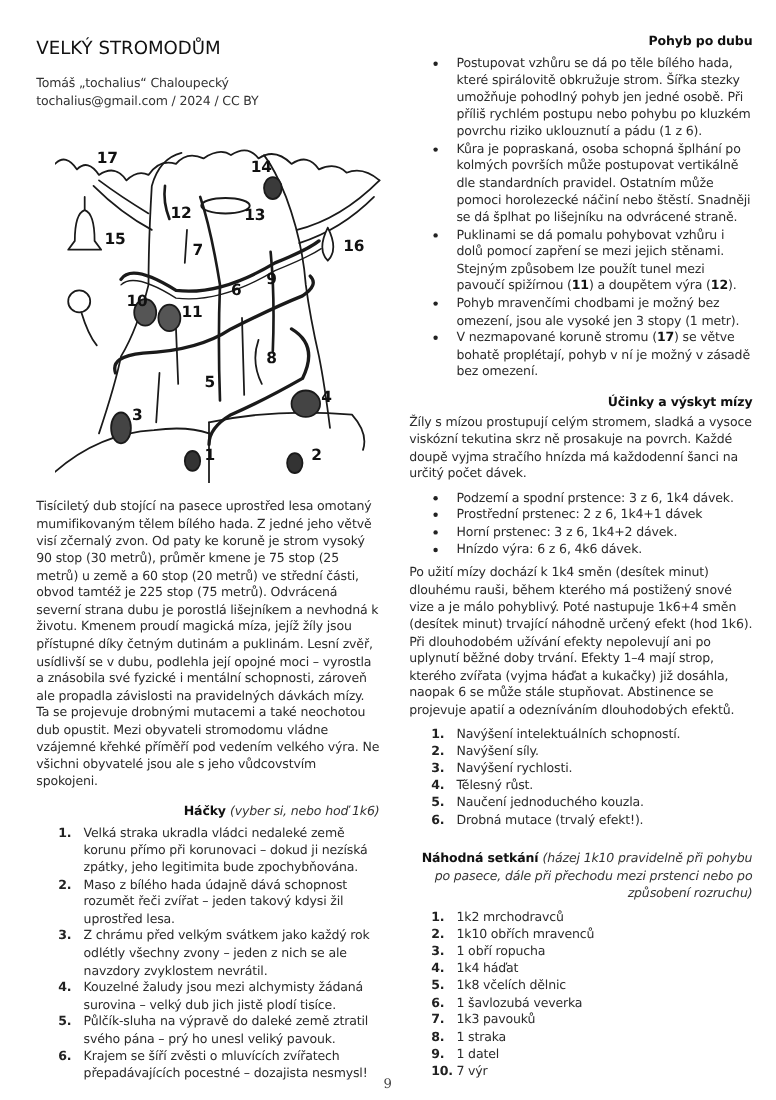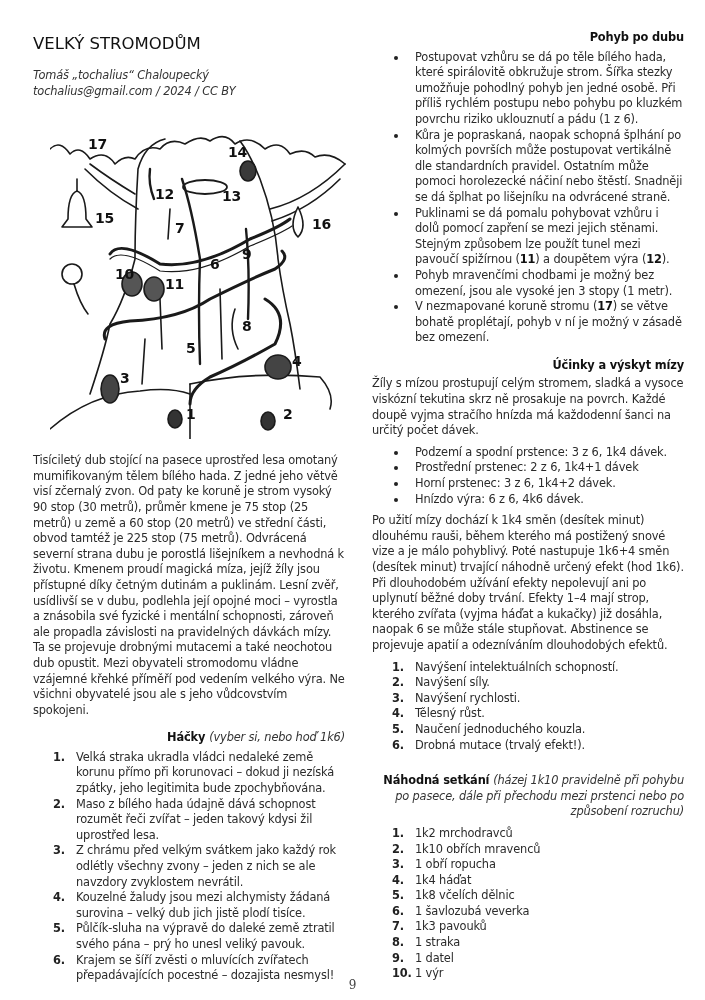--- a/index.html
+++ b/index.html
@@ -2,21 +2,21 @@
 <html><head>
 <meta charset="utf-8">
 <style>
   html, body { margin: 0; padding: 0; background: #ffffff; }
   body { width: 705px; height: 1000px; position: relative; overflow: hidden;
          font-family: "DejaVu Sans", sans-serif; color: #2b2b2b; }
   .col { position: absolute; font-size: 11.4px; line-height: 15.6px; letter-spacing: -0.15px; }
   .left { left: 33px; top: 30px; width: 312px; }
   .right { left: 372px; top: 30px; width: 312px; }
   .title { font-size: 16.5px; font-weight: normal; color: #111; margin: 4px 0 14px 0; letter-spacing: 0; line-height: 20px; }
-  .meta { margin: 0; color: #333; font-style: italic; }
+  .meta { margin: 0; color: #333; }
   .h { font-weight: bold; color: #111; margin: 0; text-align: right; }
   .h i { font-weight: normal; font-style: italic; color: #333; }
   p { margin: 0; }
   ol, ul { margin: 0; padding: 0; list-style: none; }
   .list li { position: relative; padding-left: 43px; }
   .list li .mk { position: absolute; left: 20px; top: 0; font-weight: bold; color: #222; }
   .bul li { position: relative; padding-left: 43px; }
   .bul li .dot { position: absolute; left: 22px; top: 6px; width: 4px; height: 4px; border-radius: 50%; background: #222; }
   b.num { color: #111; }
   .tree { position: relative; width: 300px; height: 330px; margin: 10px 0 0 17px; }
@@ -116,21 +116,21 @@
     <li><span class="mk">4.</span><span>Kouzelné žaludy jsou mezi alchymisty žádaná surovina – velký dub jich jistě plodí tisíce.</span></li>
     <li><span class="mk">5.</span><span>Půlčík-sluha na výpravě do daleké země ztratil svého pána – prý ho unesl veliký pavouk.</span></li>
     <li><span class="mk">6.</span><span>Krajem se šíří zvěsti o mluvících zvířatech přepadávajících pocestné – dozajista nesmysl!</span></li>
   </ol>
 </div>
 
 <div class="col right">
   <p class="h">Pohyb po dubu</p>
   <ul class="bul" style="margin-top:4px;">
     <li><span class="dot"></span><span>Postupovat vzhůru se dá po těle bílého hada, které spirálovitě obkružuje strom. Šířka stezky umožňuje pohodlný pohyb jen jedné osobě. Při příliš rychlém postupu nebo pohybu po kluzkém povrchu riziko uklouznutí a pádu (1 z 6).</span></li>
-    <li><span class="dot"></span><span>Kůra je popraskaná, naopak schopná šplhání po kolmých površích může postupovat vertikálně dle standardních pravidel. Ostatním může pomoci horolezecké náčiní nebo štěstí. Snadněji se dá šplhat po lišejníku na odvrácené straně.</span></li>
+    <li><span class="dot"></span><span>Kůra je popraskaná, osoba schopná šplhání po kolmých površích může postupovat vertikálně dle standardních pravidel. Ostatním může pomoci horolezecké náčiní nebo štěstí. Snadněji se dá šplhat po lišejníku na odvrácené straně.</span></li>
     <li><span class="dot"></span><span>Puklinami se dá pomalu pohybovat vzhůru i dolů pomocí zapření se mezi jejich stěnami. Stejným způsobem lze použít tunel mezi pavoučí spižírnou (</span><b class="num">11</b><span>) a doupětem výra (</span><b class="num">12</b><span>).</span></li>
     <li><span class="dot"></span><span>Pohyb mravenčími chodbami je možný bez omezení, jsou ale vysoké jen 3 stopy (1 metr).</span></li>
     <li><span class="dot"></span><span>V nezmapované koruně stromu (</span><b class="num">17</b><span>) se větve bohatě proplétají, pohyb v ní je možný v zásadě bez omezení.</span></li>
   </ul>
 
   <p class="h" style="margin-top:12px;">Účinky a výskyt mízy</p>
   <p style="margin-top:3px;">Žíly s mízou prostupují celým stromem, sladká a vysoce viskózní tekutina skrz ně prosakuje na povrch. Každé doupě vyjma stračího hnízda má každodenní šanci na určitý počet dávek.</p>
   <ul class="bul" style="margin-top:6px;">
     <li><span class="dot"></span><span>Podzemí a spodní prstence: 3 z 6, 1k4 dávek.</span></li>
     <li><span class="dot"></span><span>Prostřední prstenec: 2 z 6, 1k4+1 dávek</span></li>
@@ -154,17 +154,17 @@
   <ol class="list" style="margin-top:6px;">
     <li><span class="mk">1.</span><span>1k2 mrchodravců</span></li>
     <li><span class="mk">2.</span><span>1k10 obřích mravenců</span></li>
     <li><span class="mk">3.</span><span>1 obří ropucha</span></li>
     <li><span class="mk">4.</span><span>1k4 háďat</span></li>
     <li><span class="mk">5.</span><span>1k8 včelích dělnic</span></li>
     <li><span class="mk">6.</span><span>1 šavlozubá veverka</span></li>
     <li><span class="mk">7.</span><span>1k3 pavouků</span></li>
     <li><span class="mk">8.</span><span>1 straka</span></li>
     <li><span class="mk">9.</span><span>1 datel</span></li>
-    <li><span class="mk">10.</span><span>1 výr</span></li>
+    <li><span class="mk">10.</span><span>7 výr</span></li>
   </ol>
 </div>
 
 <div class="pageno">9</div>
 
 </body></html>

